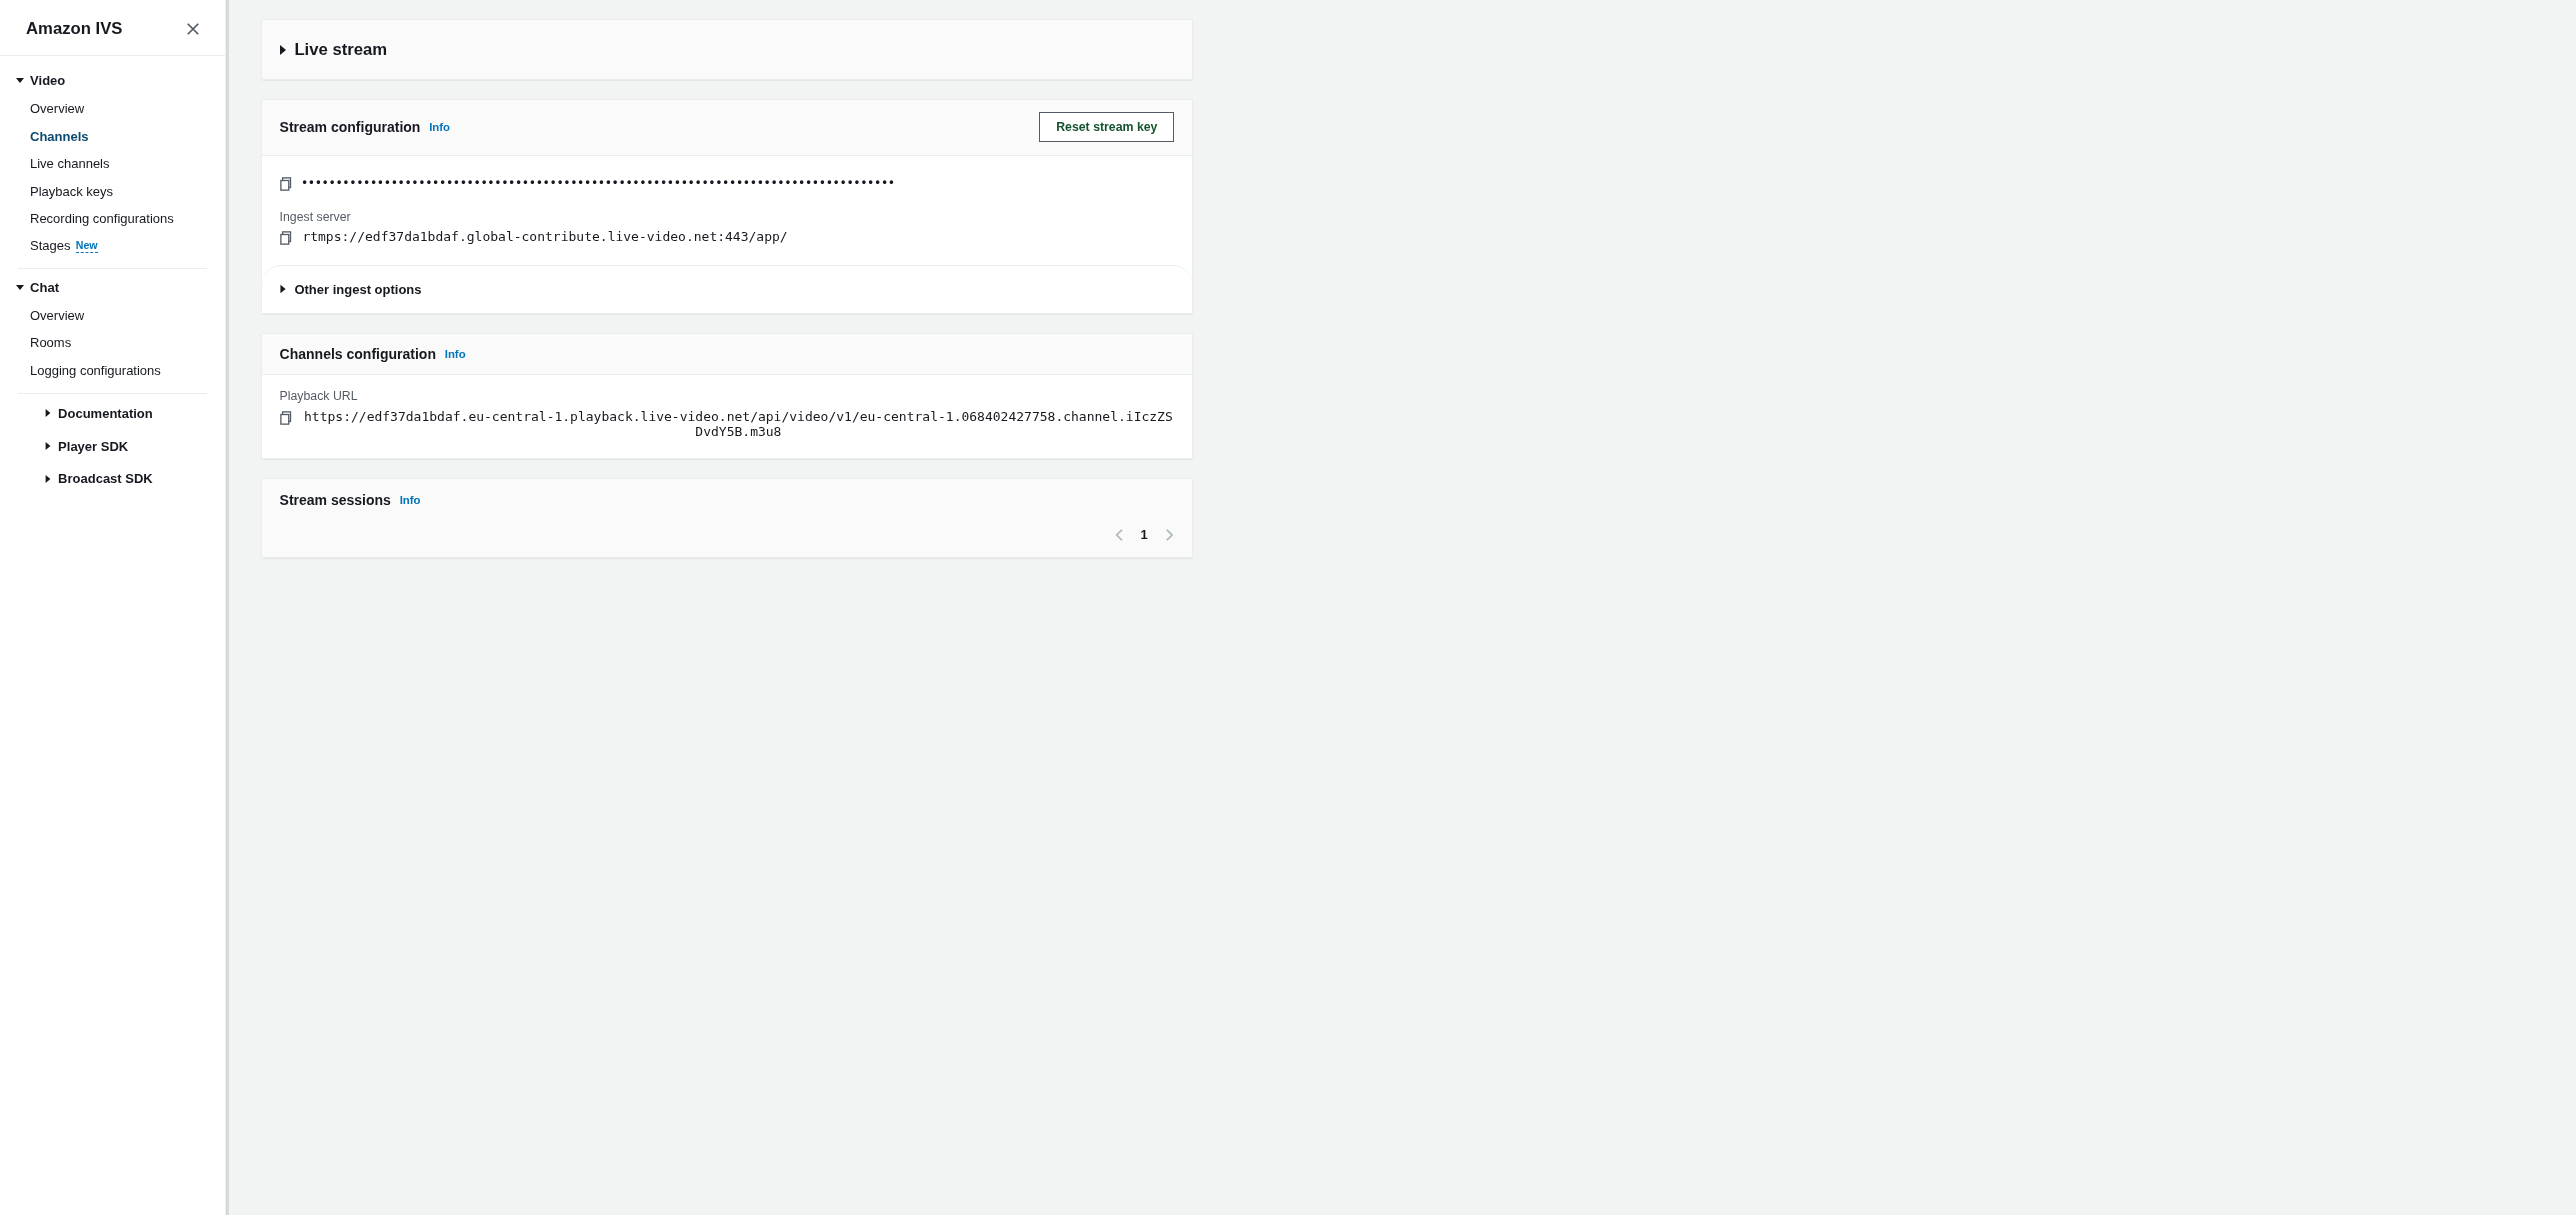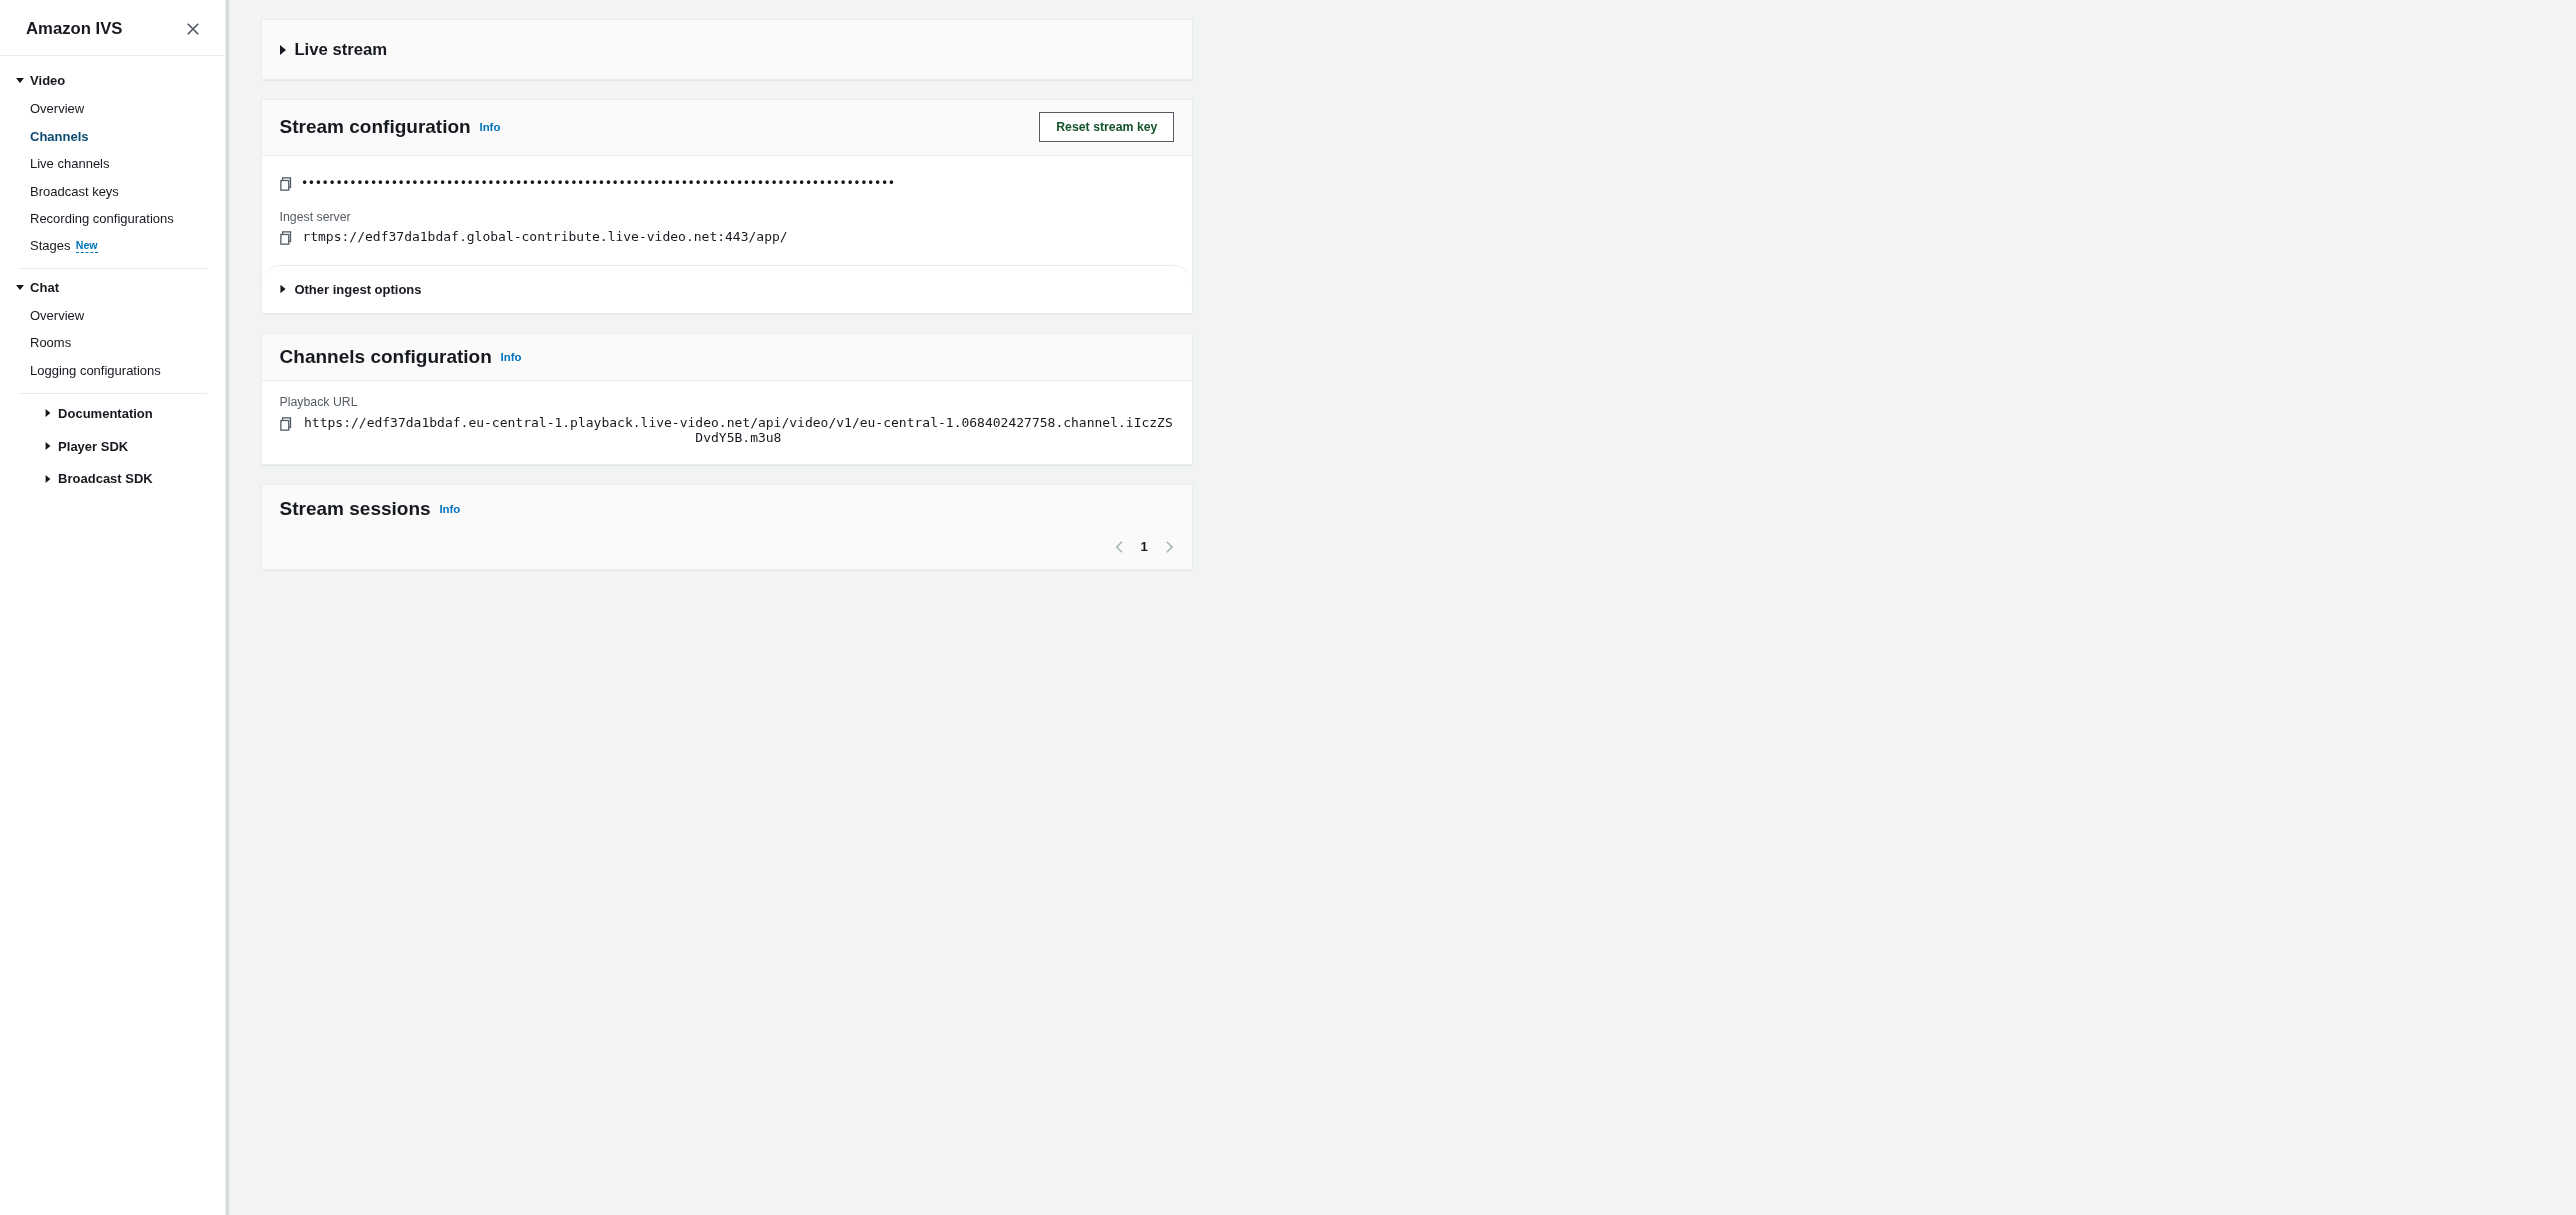--- a/index.html
+++ b/index.html
@@ -133,21 +133,21 @@
     background: #fafafa;
     border-bottom: 0.9px solid #eaeded;
   }
   .panel-header.no-border { border-bottom: none; }
   .panel-title-wrap {
     display:flex;
     align-items:center;
     gap: 8.8px;
   }
   .panel-title {
-    font-size: 19px;
+    font-size: 14px;
     font-weight: 700;
   }
   .info-link {
     color:#0073bb;
     font-size:11.4px;
     font-weight:600;
     cursor:pointer;
   }
   .panel-body {
     padding: 14px 17.6px 19.3px 17.6px;
@@ -291,21 +291,21 @@
       <div class="nav-item">
           <span>Overview</span>
         </div>
       <div class="nav-item active">
           <span>Channels</span>
         </div>
       <div class="nav-item">
           <span>Live channels</span>
         </div>
       <div class="nav-item">
-          <span>Broadcast keys</span>
+          <span>Playback keys</span>
         </div>
       <div class="nav-item">
           <span>Recording configurations</span>
         </div>
       <div class="nav-item">
         <span>Stages</span>
         <span class="badge-new">New</span>
       </div>
     </div>
 

